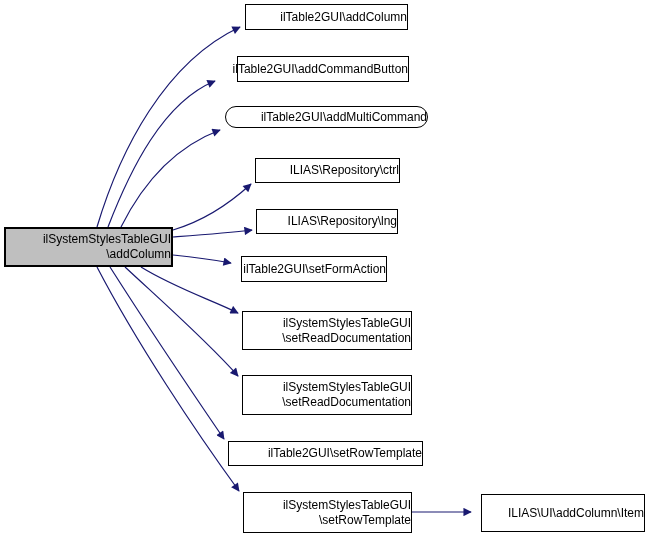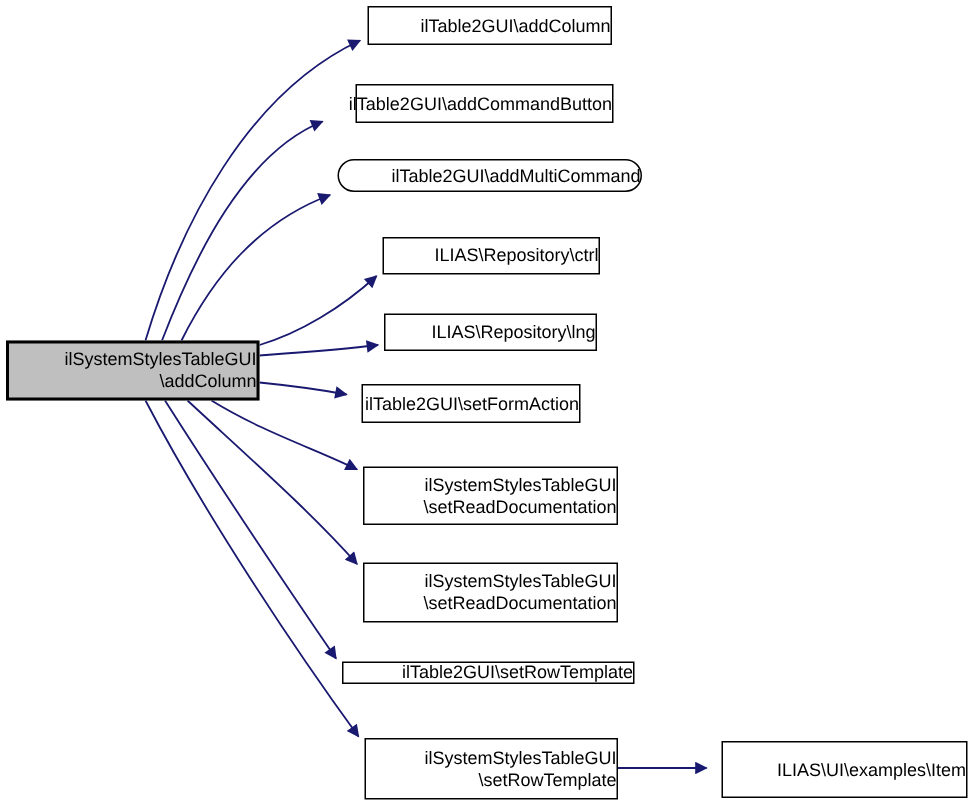--- a/index.html
+++ b/index.html
@@ -103,26 +103,26 @@
   <div class="node" style="left:242px; top:311px; width:170px; height:39px;">
     <span>ilSystemStylesTableGUI</span>
     <span>\setReadDocumentation</span>
   </div>
 
   <div class="node" style="left:242px; top:375px; width:170px; height:40px;">
     <span>ilSystemStylesTableGUI</span>
     <span>\setReadDocumentation</span>
   </div>
 
-  <div class="node" style="left:228px; top:441px; width:195px; height:15px;">
+  <div class="node" style="left:228px; top:441px; width:195px; height:25px;">
     <span>ilTable2GUI\setRowTemplate</span>
   </div>
 
   <div class="node" style="left:243px; top:492px; width:169px; height:41px;">
     <span>ilSystemStylesTableGUI</span>
     <span>\setRowTemplate</span>
   </div>
 
   <div class="node" style="left:481px; top:494px; width:164px; height:38px;">
-    <span>ILIAS\UI\examples\Item</span>
+    <span>ILIAS\UI\addColumn\Item</span>
   </div>
 
 </div>
 
 </body></html>

